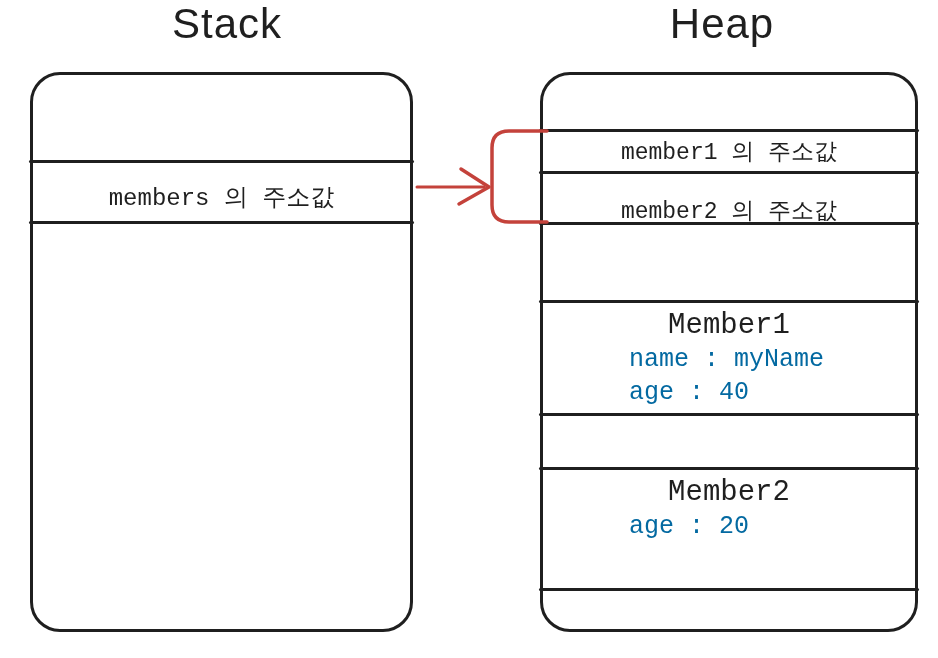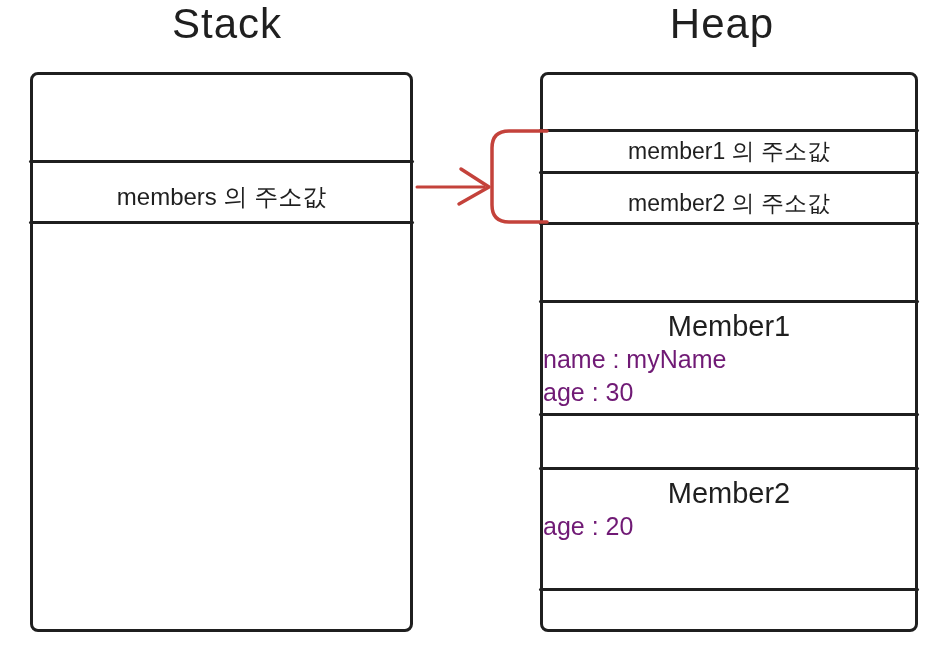--- a/index.html
+++ b/index.html
@@ -23,23 +23,24 @@
     width: 260px;
   }
   .stack-title { left: 97px; }
   .heap-title  { left: 592px; }
 
   .box {
     position: absolute;
     top: 72px;
     height: 560px;
     border: 3px solid #1f1f1f;
-    border-radius: 8px;
+    border-radius: 30px;
     box-sizing: border-box;
     background: #ffffff;
+    font-family: Liberation Mono, monospace;
   }
   .stack-box { left: 30px;  width: 383px; }
   .heap-box  { left: 540px; width: 378px; }
 
   .divider {
     position: absolute;
     left: -4px;
     right: -4px;
     height: 3px;
     background: #1f1f1f;
@@ -52,42 +53,43 @@
     right: 0;
     display: flex;
     align-items: center;
     justify-content: center;
     font-size: 23px;
     color: #1f1f1f;
     white-space: nowrap;
   }
   .stack-members-cell { top: 88px; height: 67px; font-size: 24px; }
   .addr1-cell { top: 57px;  height: 39px; }
-  .addr2-cell { top: 99px;  height: 58px; }
+  .addr2-cell { top: 106px;  height: 58px; }
 
   .object-cell {
     position: absolute;
     left: 0;
     right: 0;
     display: block;
     box-sizing: border-box;
     padding-top: 6px;
   }
   .object1-cell { top: 228px; height: 132px; }
   .object2-cell { top: 395px; height: 98px; }
   .object-title {
     text-align: center;
     font-size: 29px;
     line-height: 34px;
     color: #1f1f1f;
   }
   .object-fields {
+    margin-left: 86px;
     font-size: 25px;
     line-height: 33px;
-    color: #701a75;
+    color: #0369a1;
   }
 
   .pointer-svg {
     position: absolute;
     left: 410px;
     top: 115px;
     width: 140px;
     height: 120px;
     overflow: visible;
   }
@@ -120,21 +122,21 @@
     <div class="divider" style="top:392px"></div>
     <div class="divider" style="top:513px"></div>
 
     <div class="cell addr1-cell">member1 의 주소값</div>
     <div class="cell addr2-cell">member2 의 주소값</div>
 
     <div class="object-cell object1-cell">
       <div class="object-title">Member1</div>
       <div class="object-fields">
         <div>name : myName</div>
-        <div>age : 30</div>
+        <div>age : 40</div>
       </div>
     </div>
 
     <div class="object-cell object2-cell">
       <div class="object-title">Member2</div>
       <div class="object-fields">
         <div>age : 20</div>
       </div>
     </div>
   </div>

